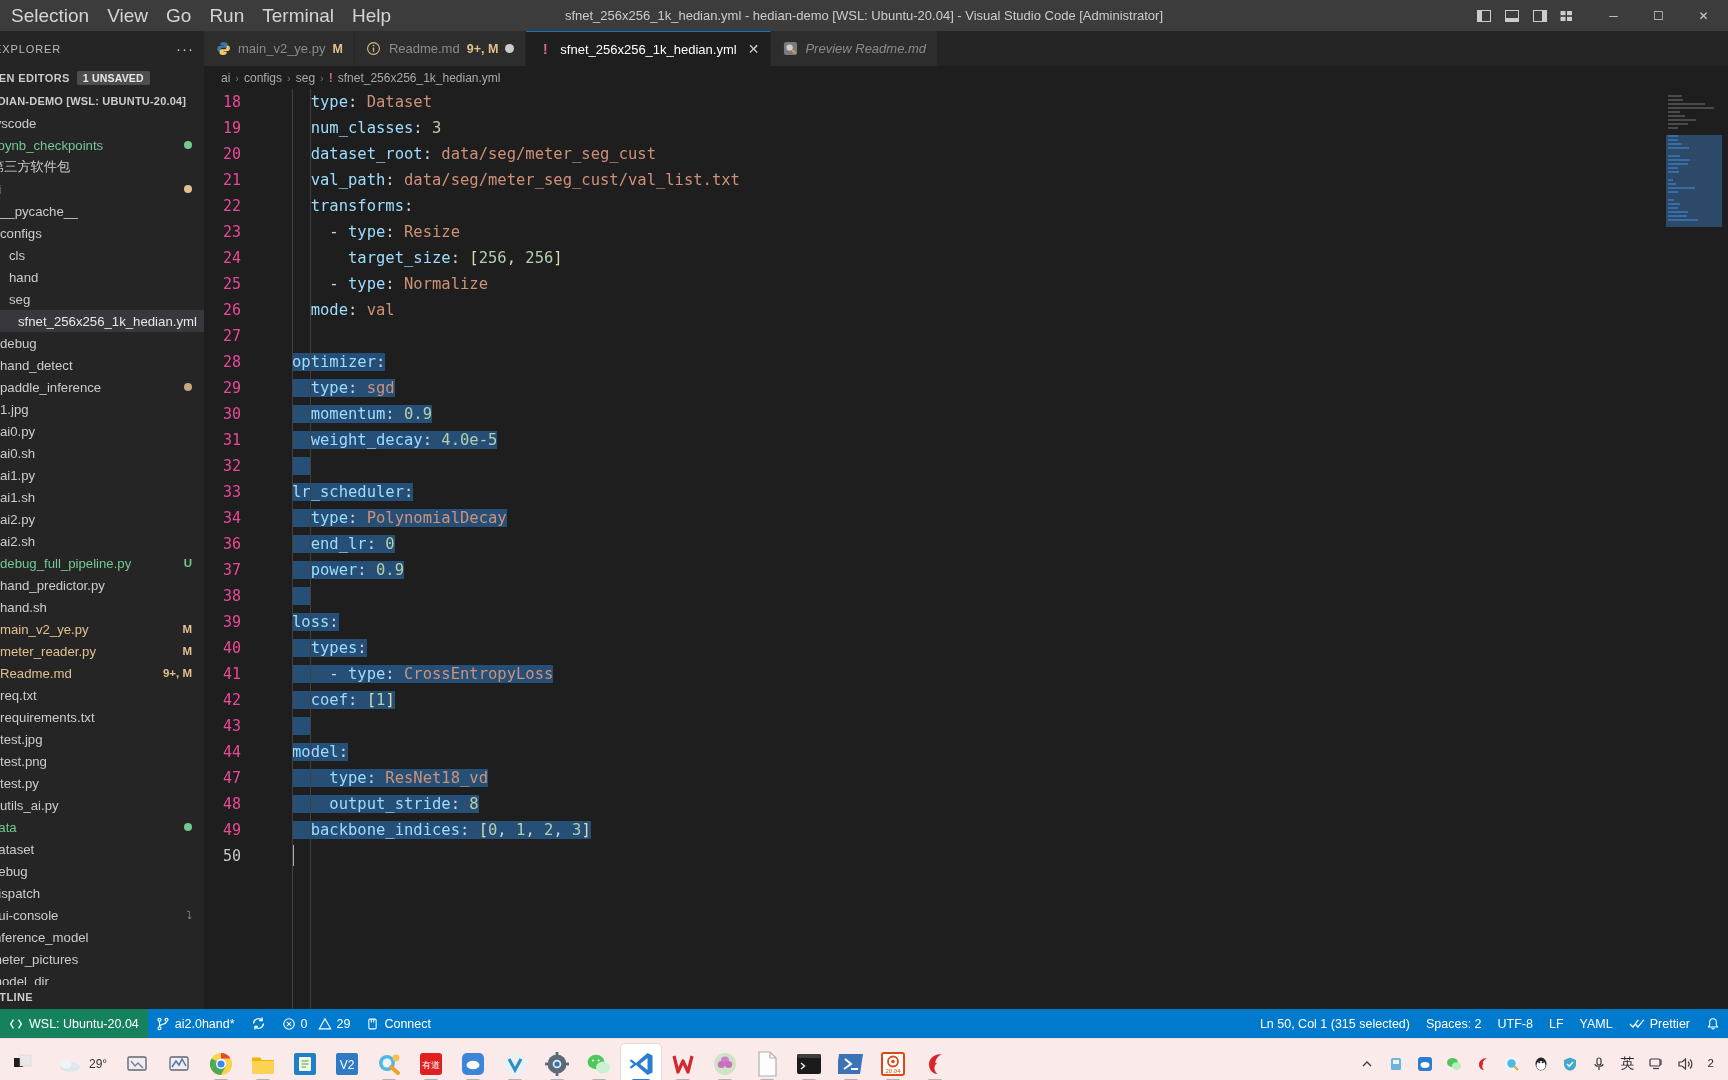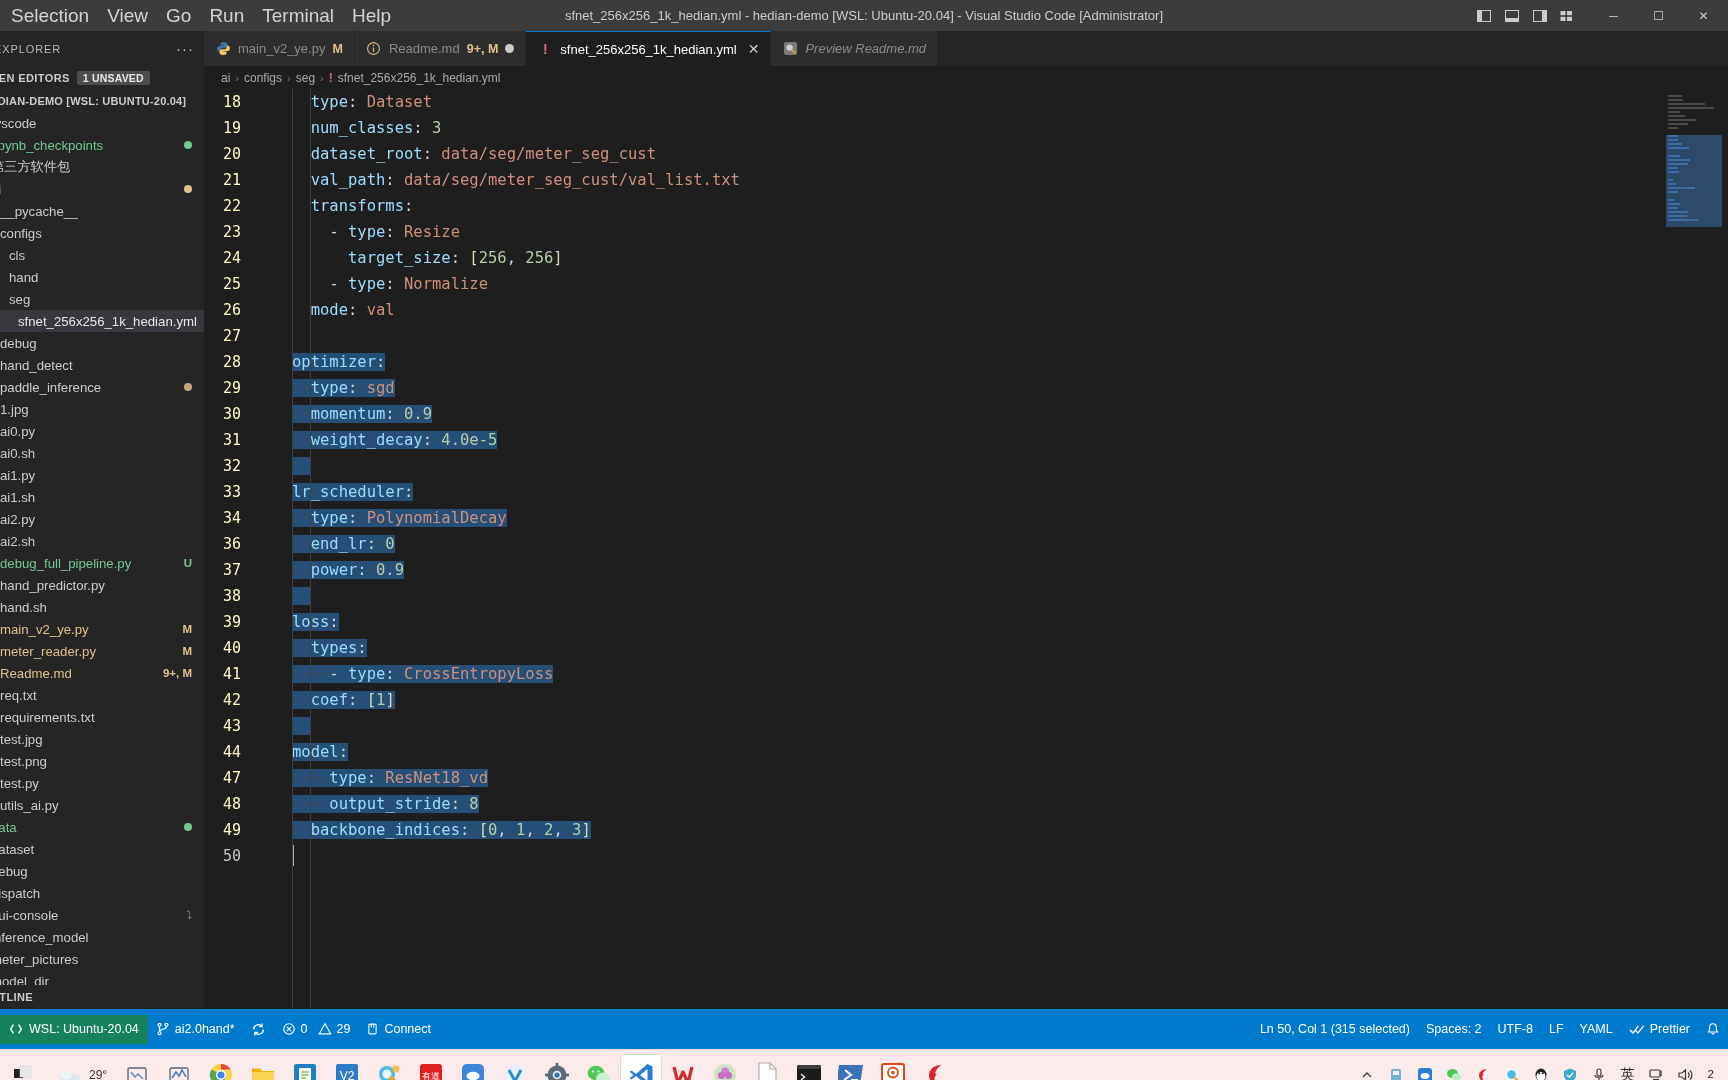--- a/index.html
+++ b/index.html
@@ -104,21 +104,21 @@
   
   .code-area { flex: 1; position: relative; overflow: hidden; background: #1e1e1e; display: flex; }
   .code-lines {
     font-family: "DejaVu Sans Mono", "Liberation Mono", monospace;
     font-size: 15.5px; line-height: 26px;
     position: relative; flex: 1; min-width: 0; overflow: hidden;
   }
   .ln-row { height: 26px; display: flex; align-items: center; white-space: pre; }
   .lnum {
     width: 63px; flex: 0 0 63px; text-align: right; padding-right: 26px;
-    color: #fef9c3; font-size: 15px;
+    color: #ec4899; font-size: 15px;
     font-family: "DejaVu Sans Mono", "Liberation Mono", monospace;
   }
   .lnum.cur { color: #c6c6c6; }
   .ltext { padding-left: 25px; position: relative; }
 
   
   .k  { color: #9cdcfe; }          
   .p  { color: #d4d4d4; }          
   .s  { color: #ce9178; }          
   .n  { color: #b5cea8; }          
@@ -136,21 +136,21 @@
   }
 
   
   .minimap {
     width: 68px; flex: 0 0 68px; position: relative; background: #1e1e1e; overflow: hidden;
   }
   .mm-line { position: absolute; height: 2px; border-radius: 0; }
 
   
   .statusbar {
-    height: 40px; background: #007acc; color: #ffffff;
+    height: 29px; background: #007acc; color: #ffffff;
     display: flex; align-items: center; font-size: 12.5px;
   }
   .sb-remote {
     background: #16825d; height: 29px; display: flex; align-items: center;
     padding: 0 9px; gap: 6px; font-size: 12.5px; white-space: nowrap;
   }
   .sitem { display: flex; align-items: center; gap: 5px; padding: 0 8px; height: 29px; white-space: nowrap; }
   .sb-spacer { flex: 1; }
 
   

